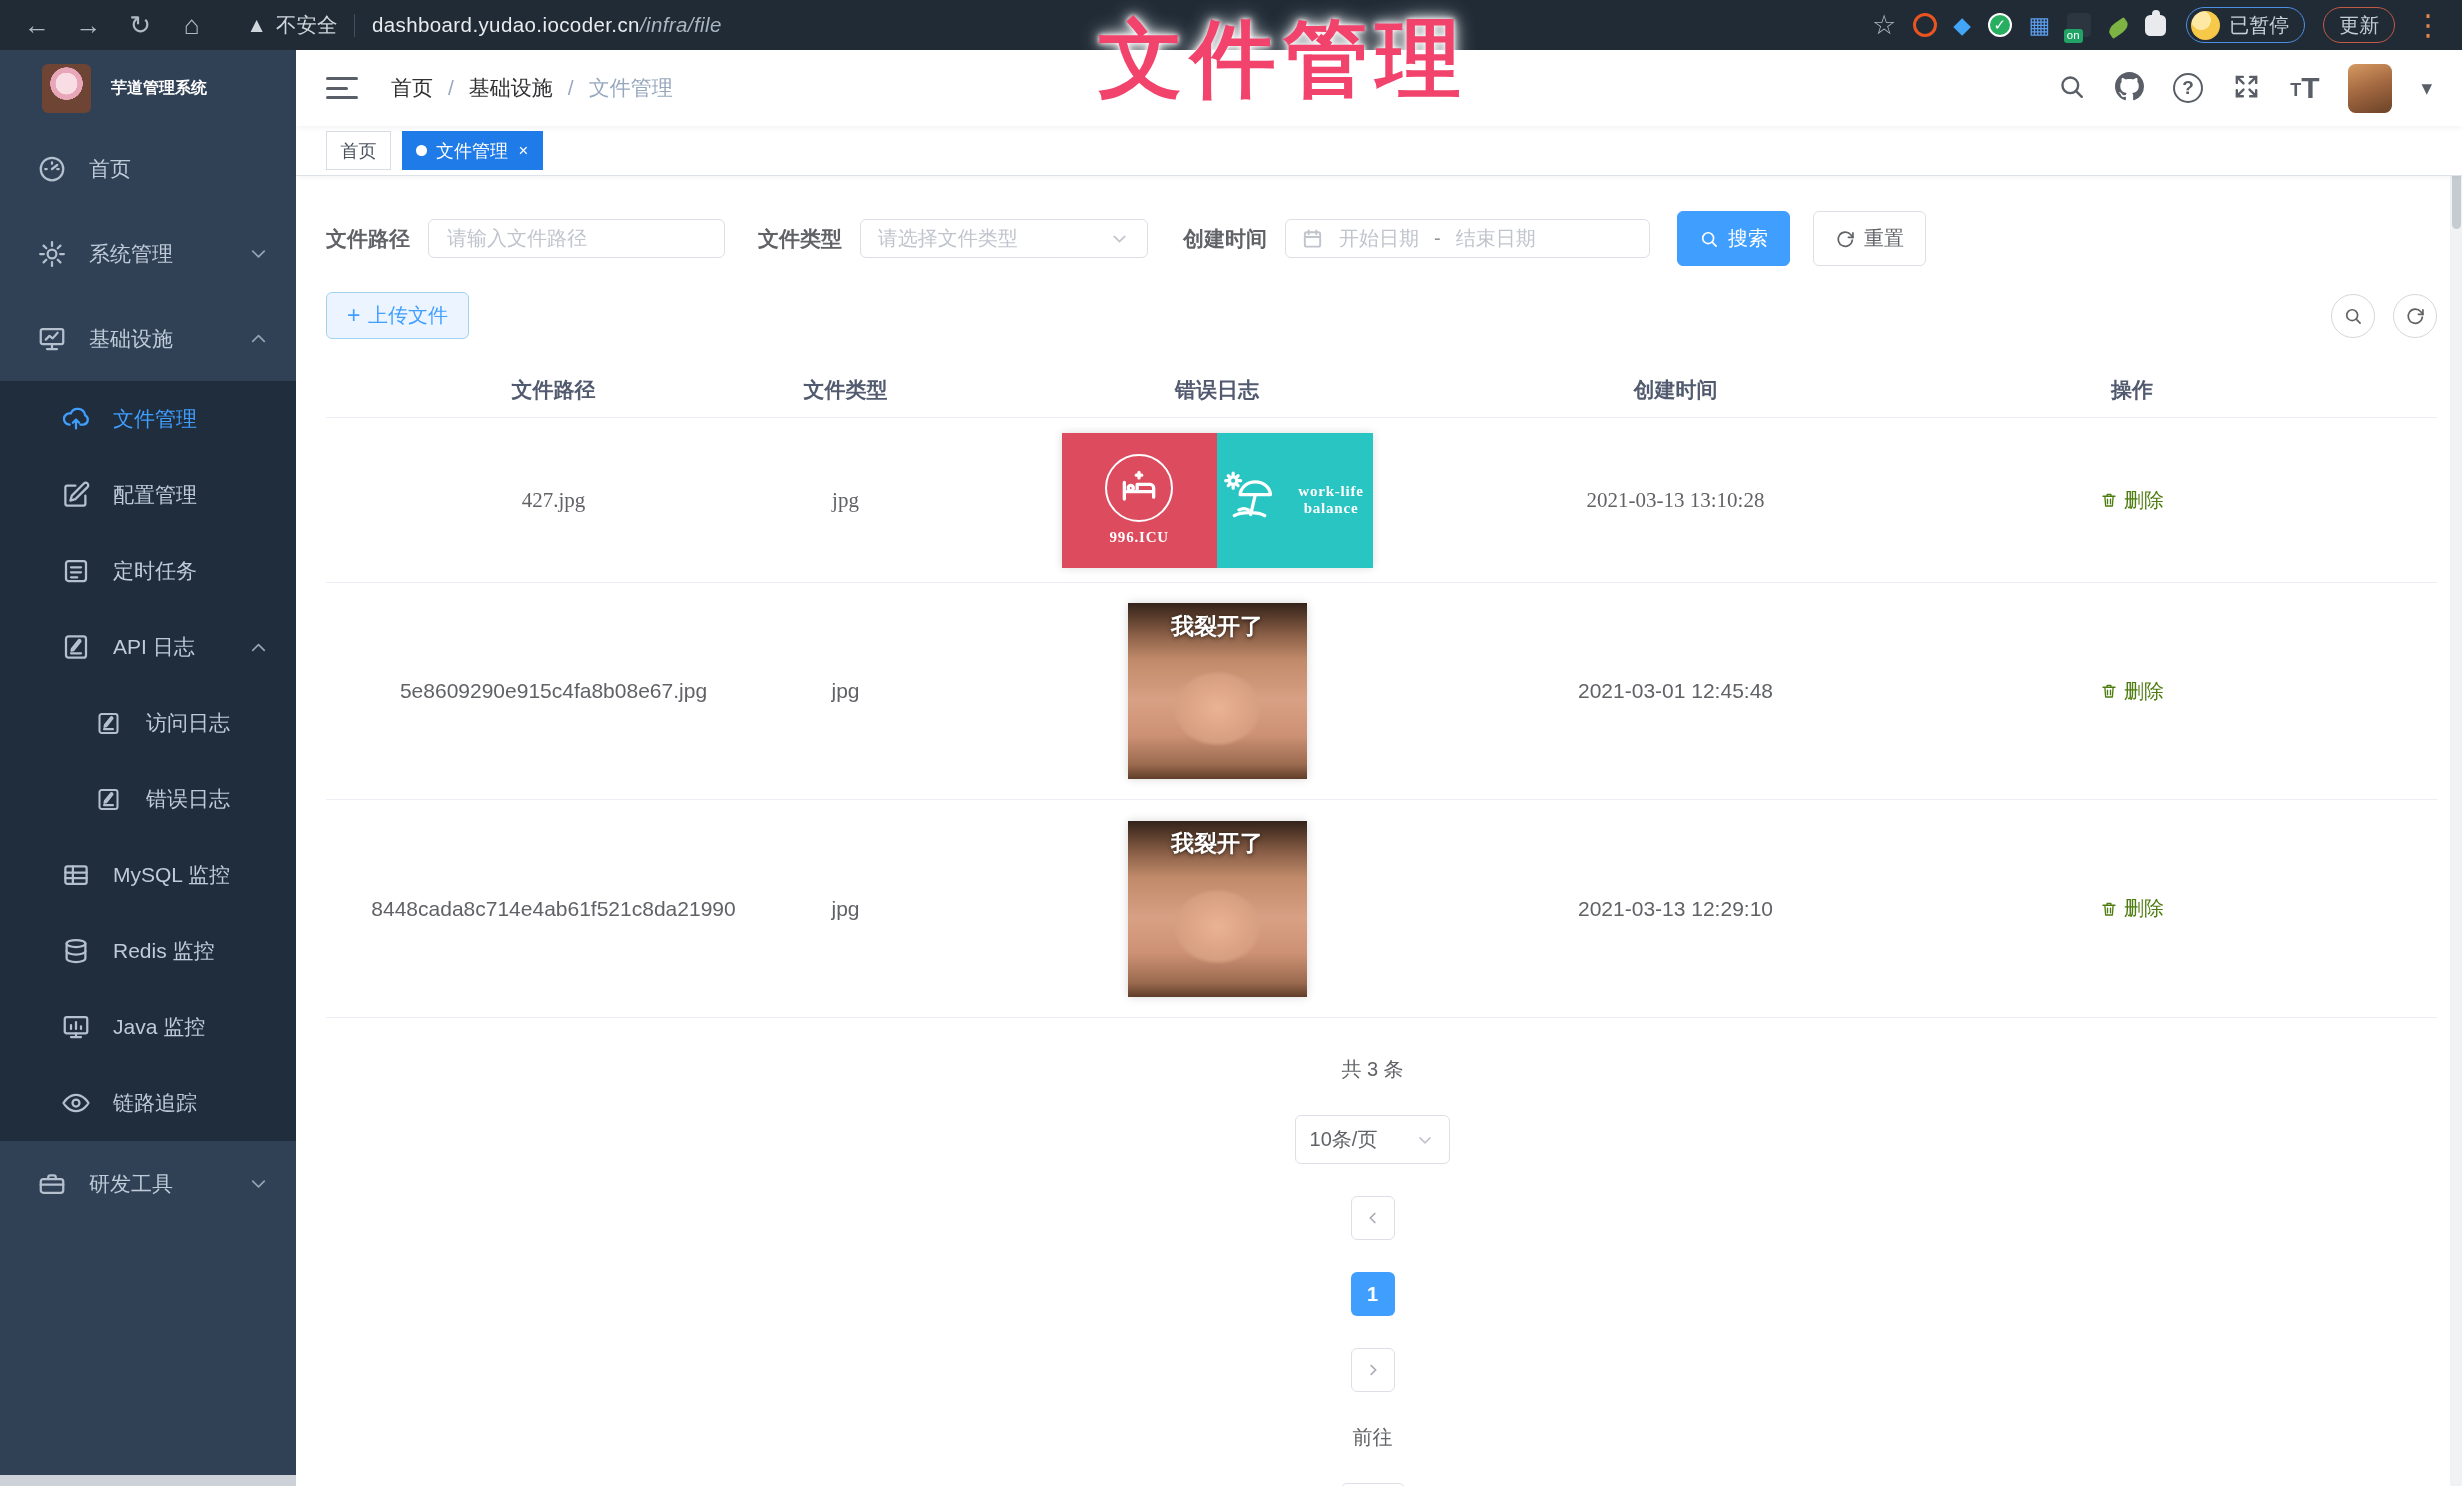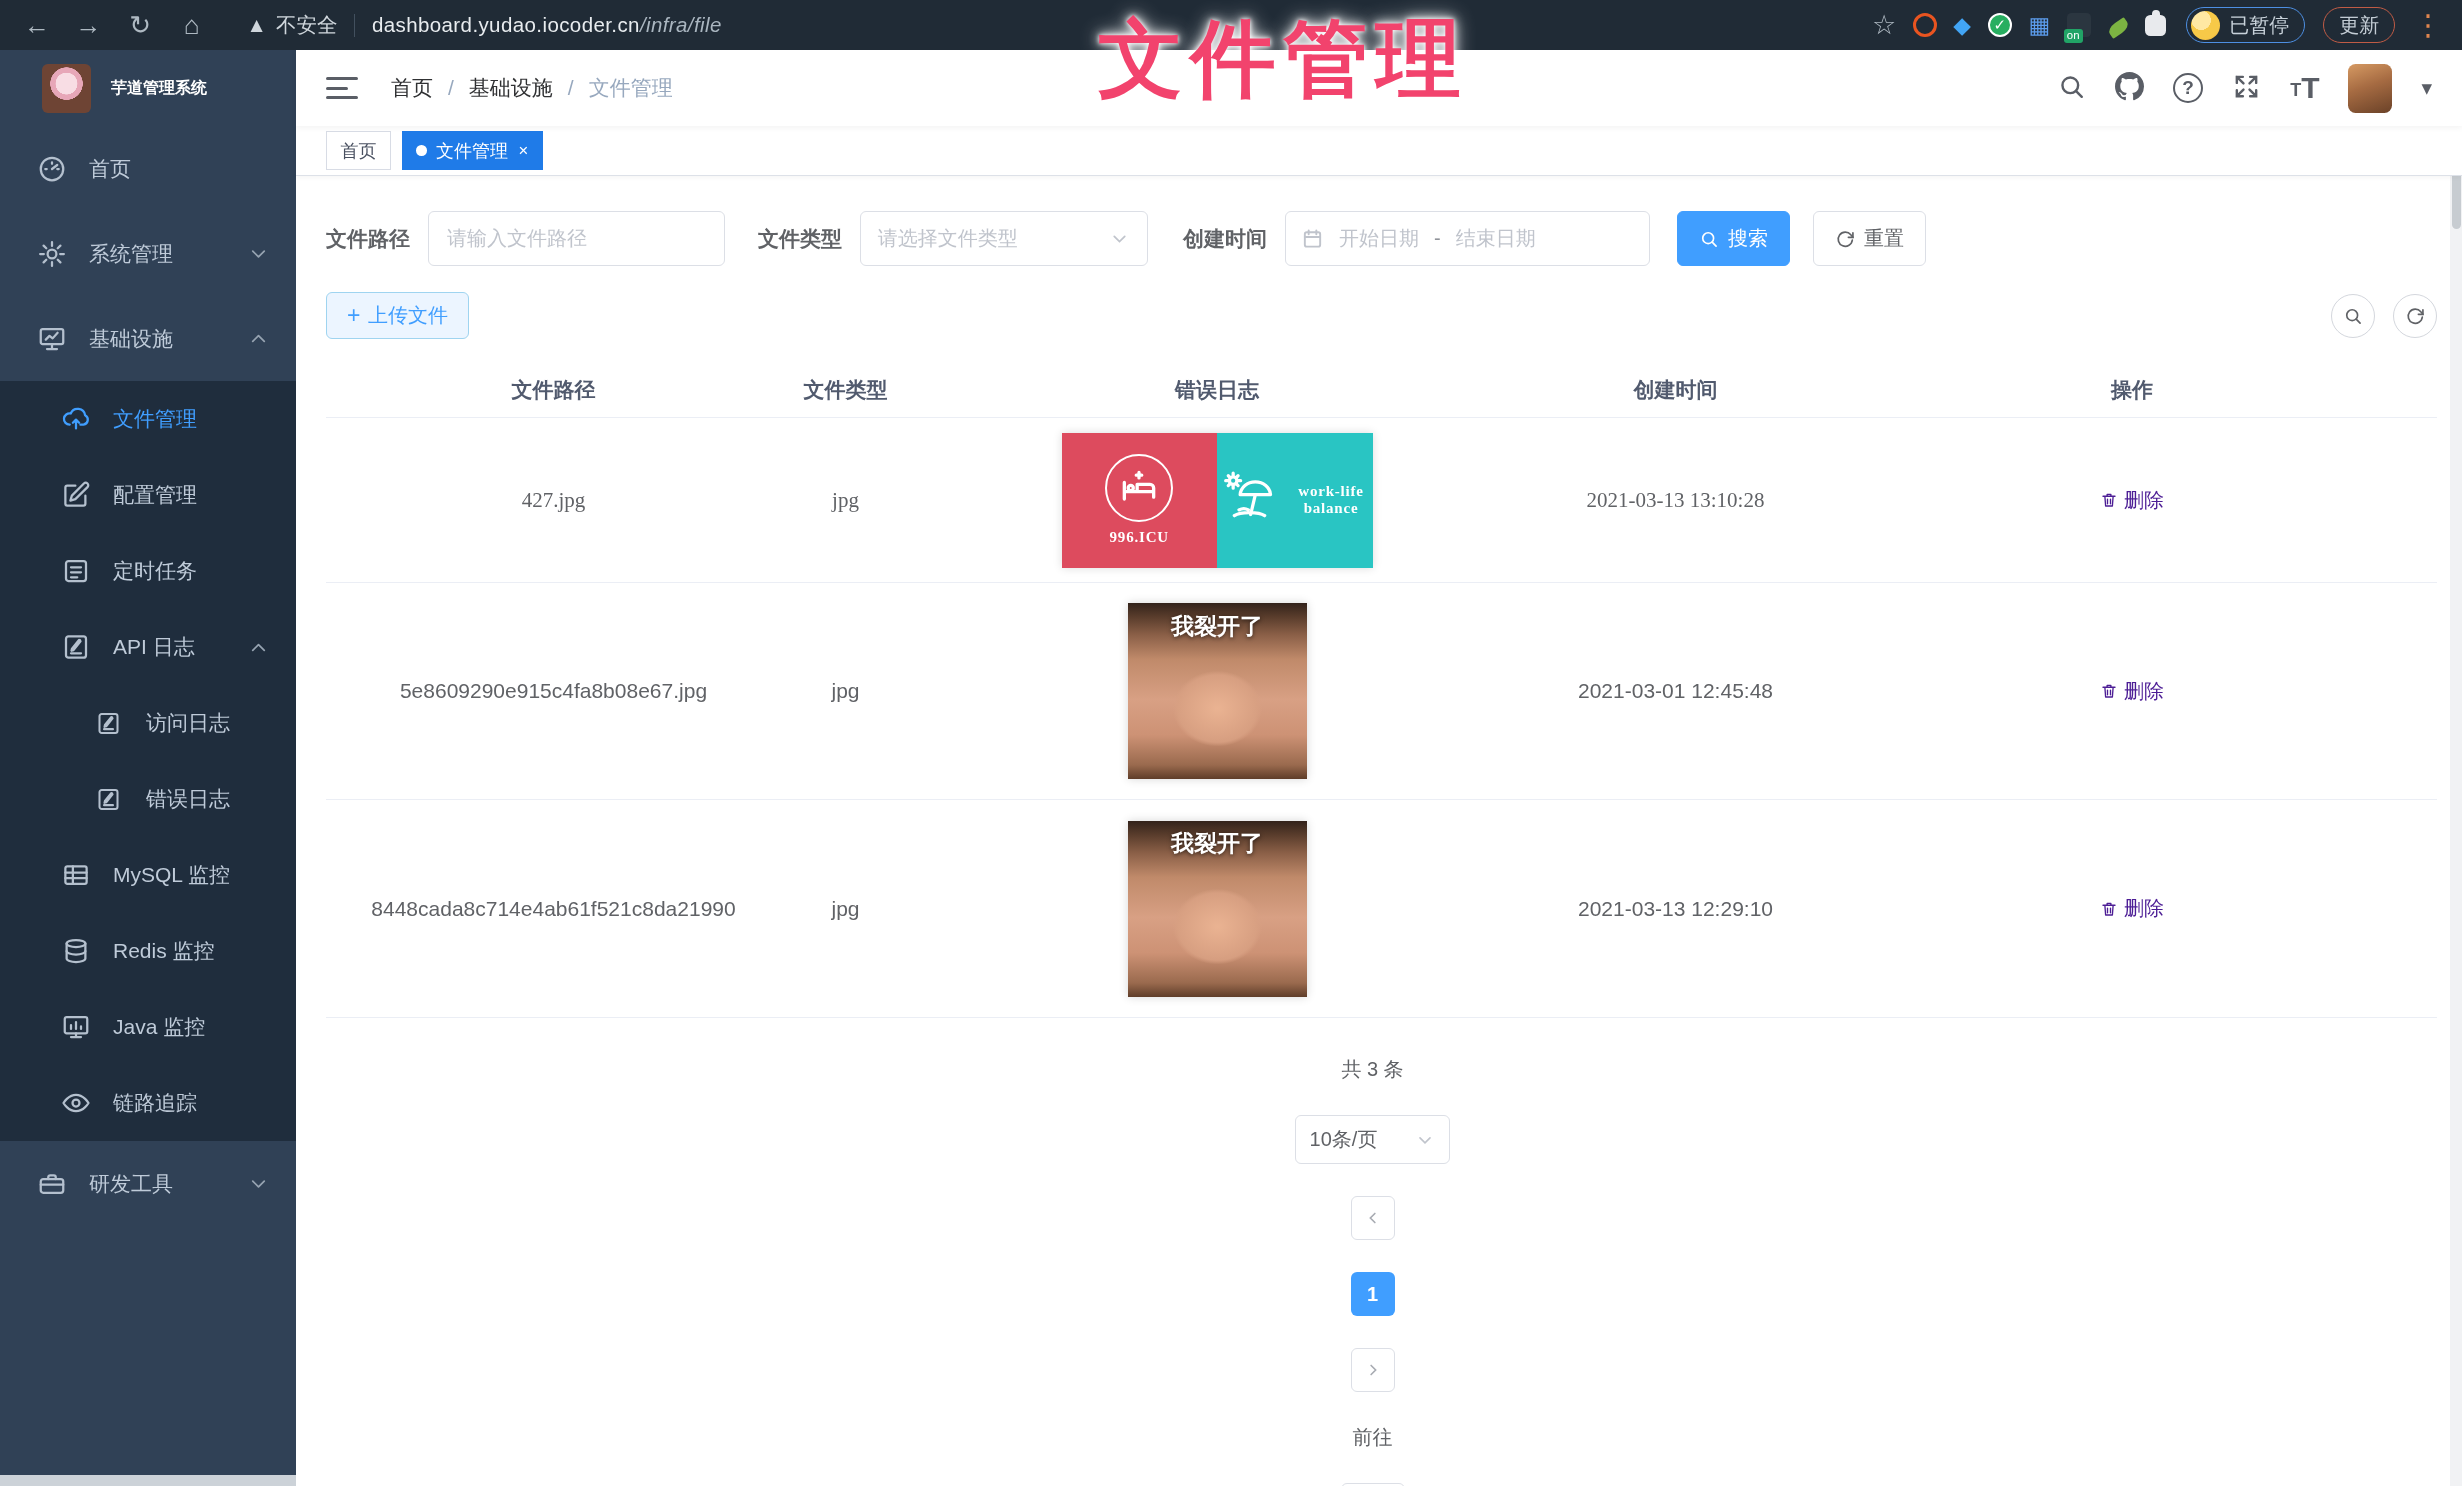--- a/index.html
+++ b/index.html
@@ -80,21 +80,21 @@
       display:flex; align-items:center; padding:0 30px; gap:10.6px; background:#fff; position:relative; z-index:1; }
   .tag { height:39px; display:flex; align-items:center; gap:9px; padding:0 13.6px; border:1.5px solid #d8dce5;
       background:#fff; color:#495060; font-size:18px; cursor:pointer; }
   .tag.active { background:#1f7be8; border-color:#1f7be8; color:#fff; }
   .tag-dot { width:10.6px; height:10.6px; border-radius:50%; background:#fff; }
   .tag-close { font-size:16.7px; margin-left:1.5px; }
   
   .page { padding:35px 25px 0 30px; }
   .filters { display:flex; align-items:center; font-size:21px; color:#606266; }
   .f-label { font-weight:700; margin-right:18px; white-space:nowrap; }
-  .inp { height:55px; border:1.5px solid #dcdfe6; border-radius:6px; background:#fff; }
+  .inp { height:39px; border:1.5px solid #dcdfe6; border-radius:6px; background:#fff; }
   .path-input { width:297px; padding:0 18px; font-size:20px; color:#606266; font-family:"Liberation Sans",sans-serif; margin-right:33px; }
   .path-input::placeholder { color:#c0c4cc; }
   .sel { width:288px; display:flex; align-items:center; justify-content:space-between; padding:0 16.7px;
       color:#c0c4cc; font-size:20px; margin-right:35px; cursor:pointer; }
   .sel .chev-d { color:#c0c4cc; display:flex; }
   .sel .chev-d svg { width:21px; height:21px; }
   .date { width:365px; display:flex; align-items:center; gap:15px; padding:0 15px; color:#c0c4cc; font-size:20px; cursor:text; }
   .date .cal { display:flex; color:#c0c4cc; } .date .cal svg { width:23px; height:23px; }
   .date .dsep { color:#909399; }
   .btn { height:55px; border-radius:6px; font-size:20px; display:flex; align-items:center; gap:9px;
@@ -123,21 +123,21 @@
   .b-circle { width:68px; height:68px; border:2.3px solid #fff; border-radius:50%; display:flex; align-items:center; justify-content:center; }
   .b-circle svg { width:44px; height:44px; }
   .b-right svg { width:65px; height:56px; }
   .b-label { font-size:15px; letter-spacing:0.8px; font-weight:bold; }
   .meme { width:179px; height:176px; position:relative; display:flex; justify-content:center; cursor:pointer;
       box-shadow:0 0 9px rgba(0,0,0,.16);
       background:
         radial-gradient(72px 61px at 50% 60%, rgba(235,180,147,.95) 0%, rgba(216,160,130,.9) 55%, rgba(216,160,130,0) 62%),
         linear-gradient(180deg,#33231b 0%,#5a3d2c 8%,#8a5f47 18%,#c08a6a 32%,#d8a084 55%,#cd9275 75%,#9a6a4e 92%,#5f3d29 100%); }
   .meme-caption { margin-top:7.6px; color:#fff; font-size:23px; font-weight:bold; text-shadow:0 0.8px 4.5px rgba(0,0,0,.65); }
-  .del-link { color:#4c1d95; display:flex; align-items:center; gap:6px; font-size:20px; cursor:pointer; }
+  .del-link { color:#4d7c0f; display:flex; align-items:center; gap:6px; font-size:20px; cursor:pointer; }
   .del-link svg { width:18px; height:18px; }
   
   .pagination { margin-top:38px; display:flex; justify-content:flex-end; align-items:center; gap:32px;
       font-size:20px; color:#606266; padding-right:18px;flex-direction:column; }
   .psel { width:155px; height:49px; border:1.5px solid #dcdfe6; border-radius:6px; display:flex; align-items:center;
       justify-content:space-between; padding:0 13.6px; cursor:pointer; background:#fff; }
   .psel .chev-d { color:#c0c4cc; display:flex; } .psel .chev-d svg { width:20px; height:20px; }
   .pbtn { width:44px; height:44px; border:1.5px solid #dcdfe6; border-radius:6px; background:#fff;
       display:flex; align-items:center; justify-content:center; color:#a8abb2; cursor:pointer; }
   .pbtn svg { width:18px; height:18px; }

